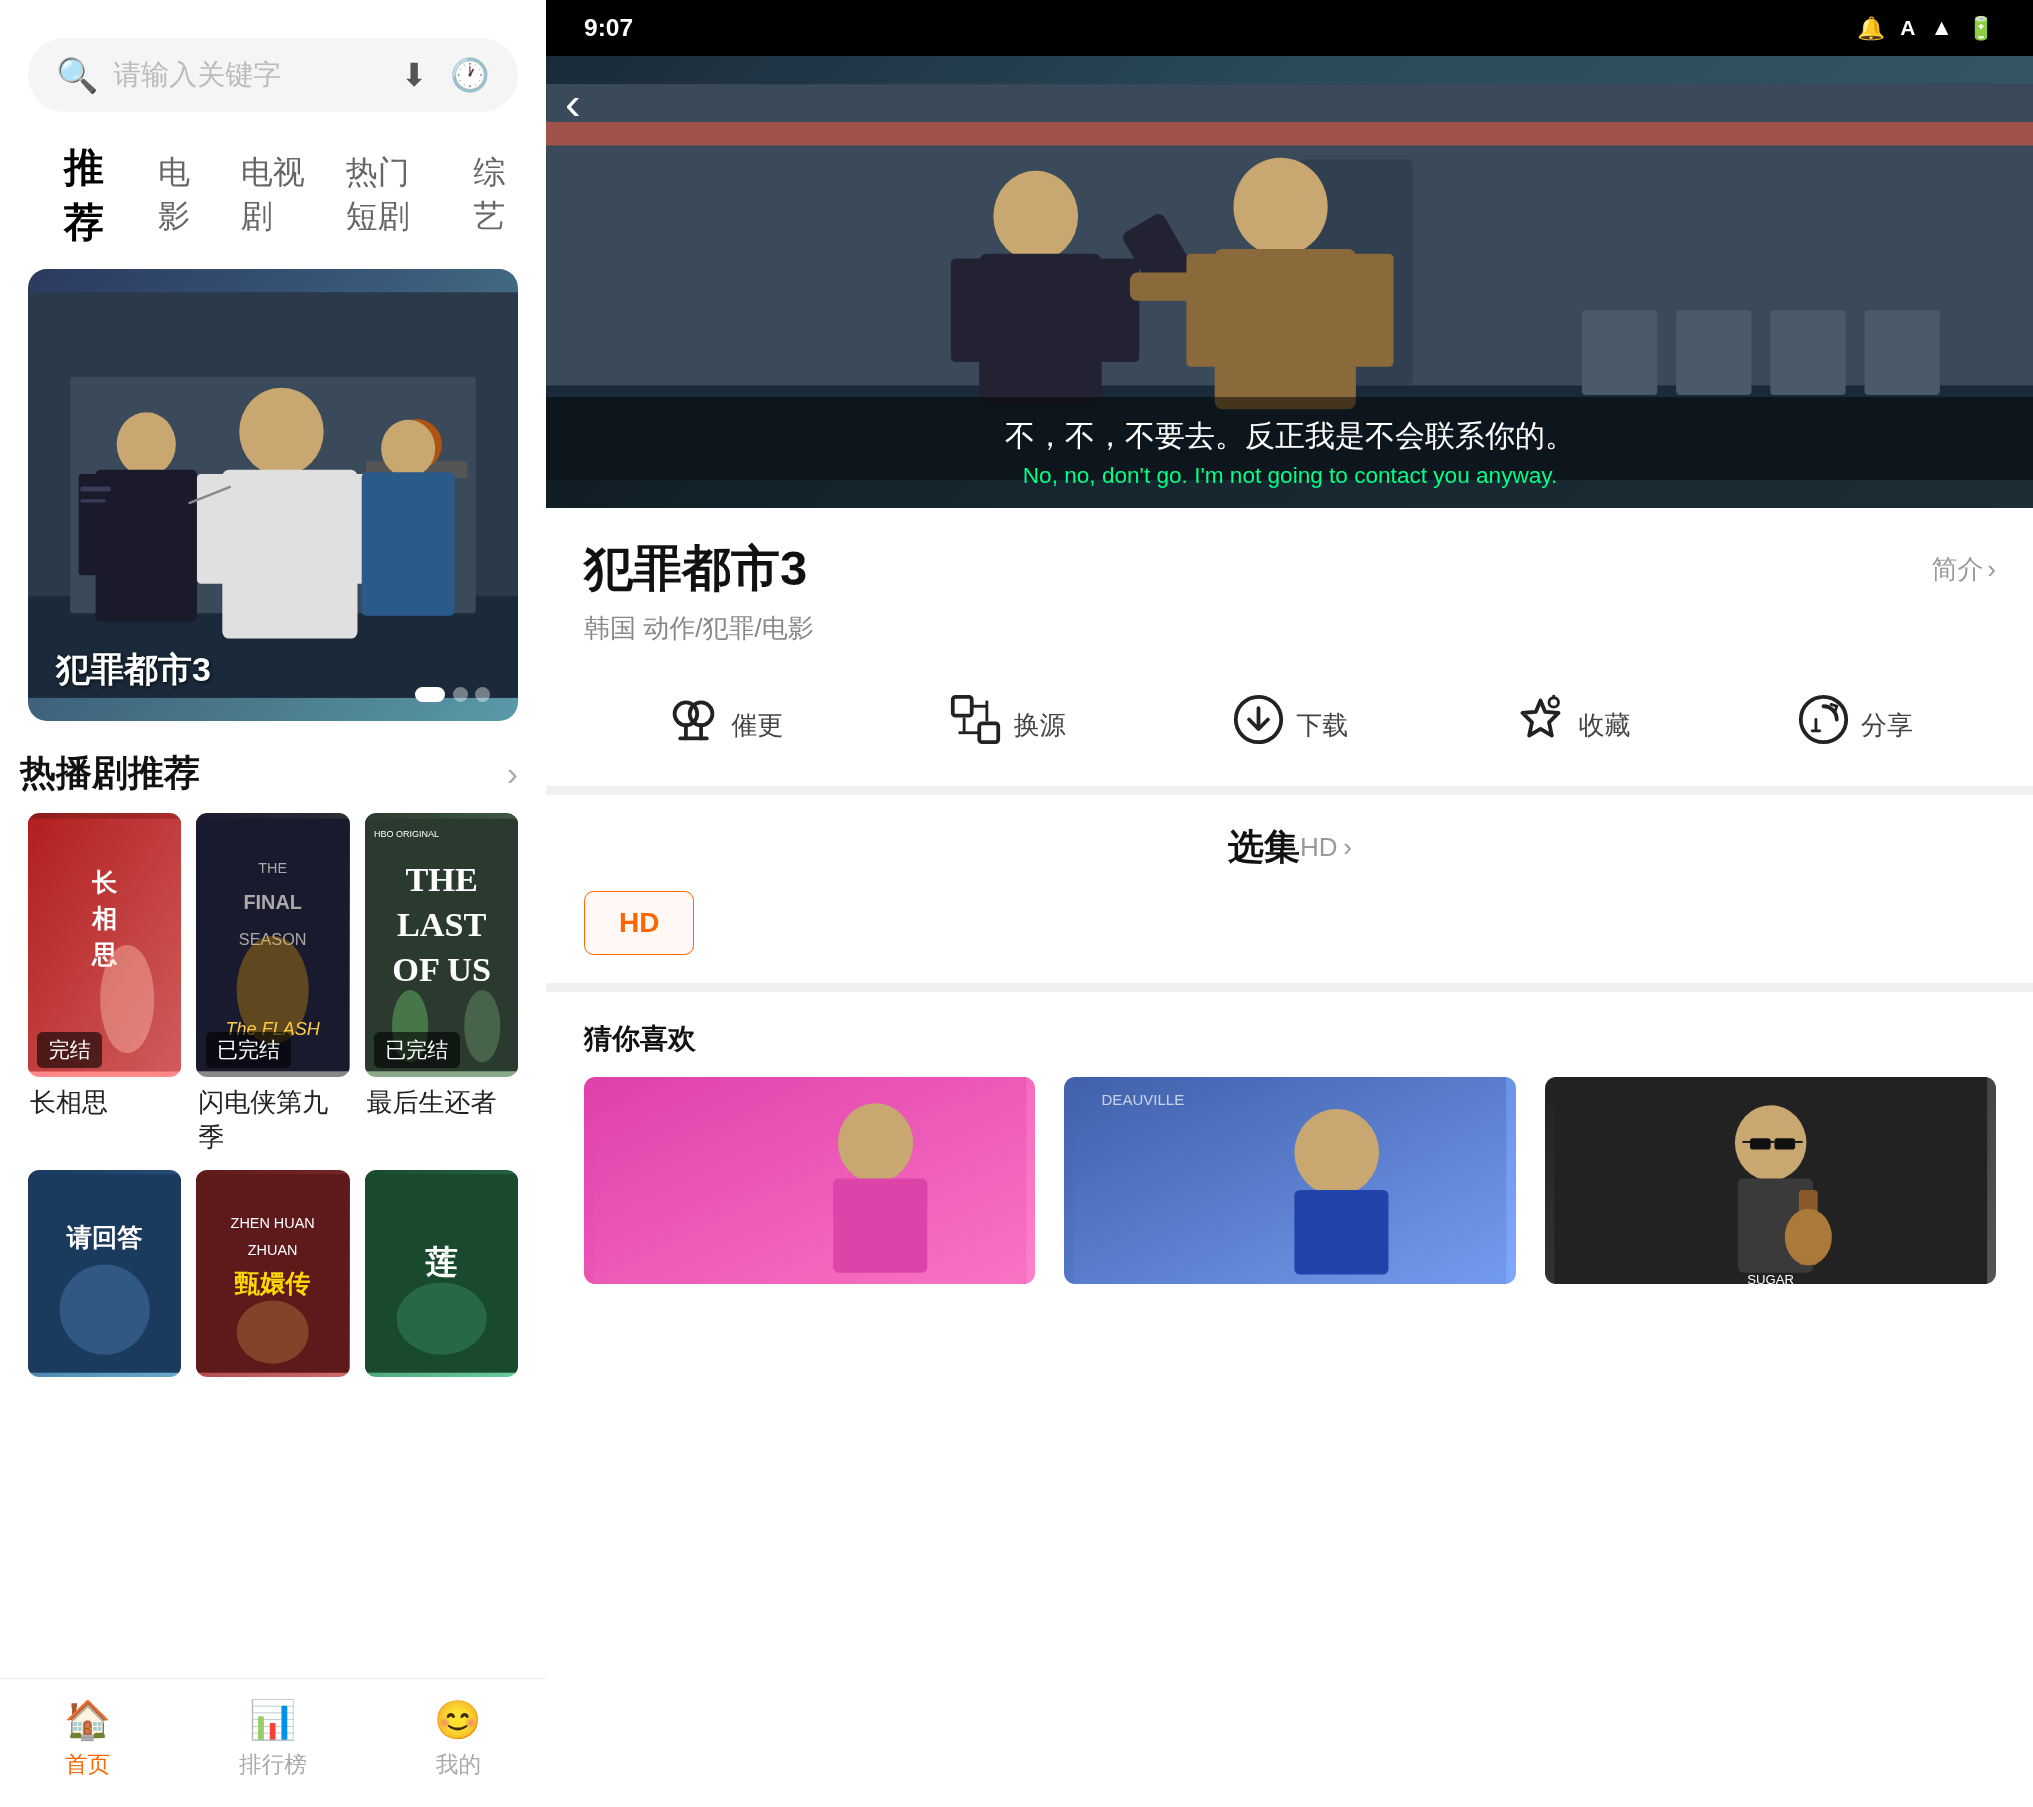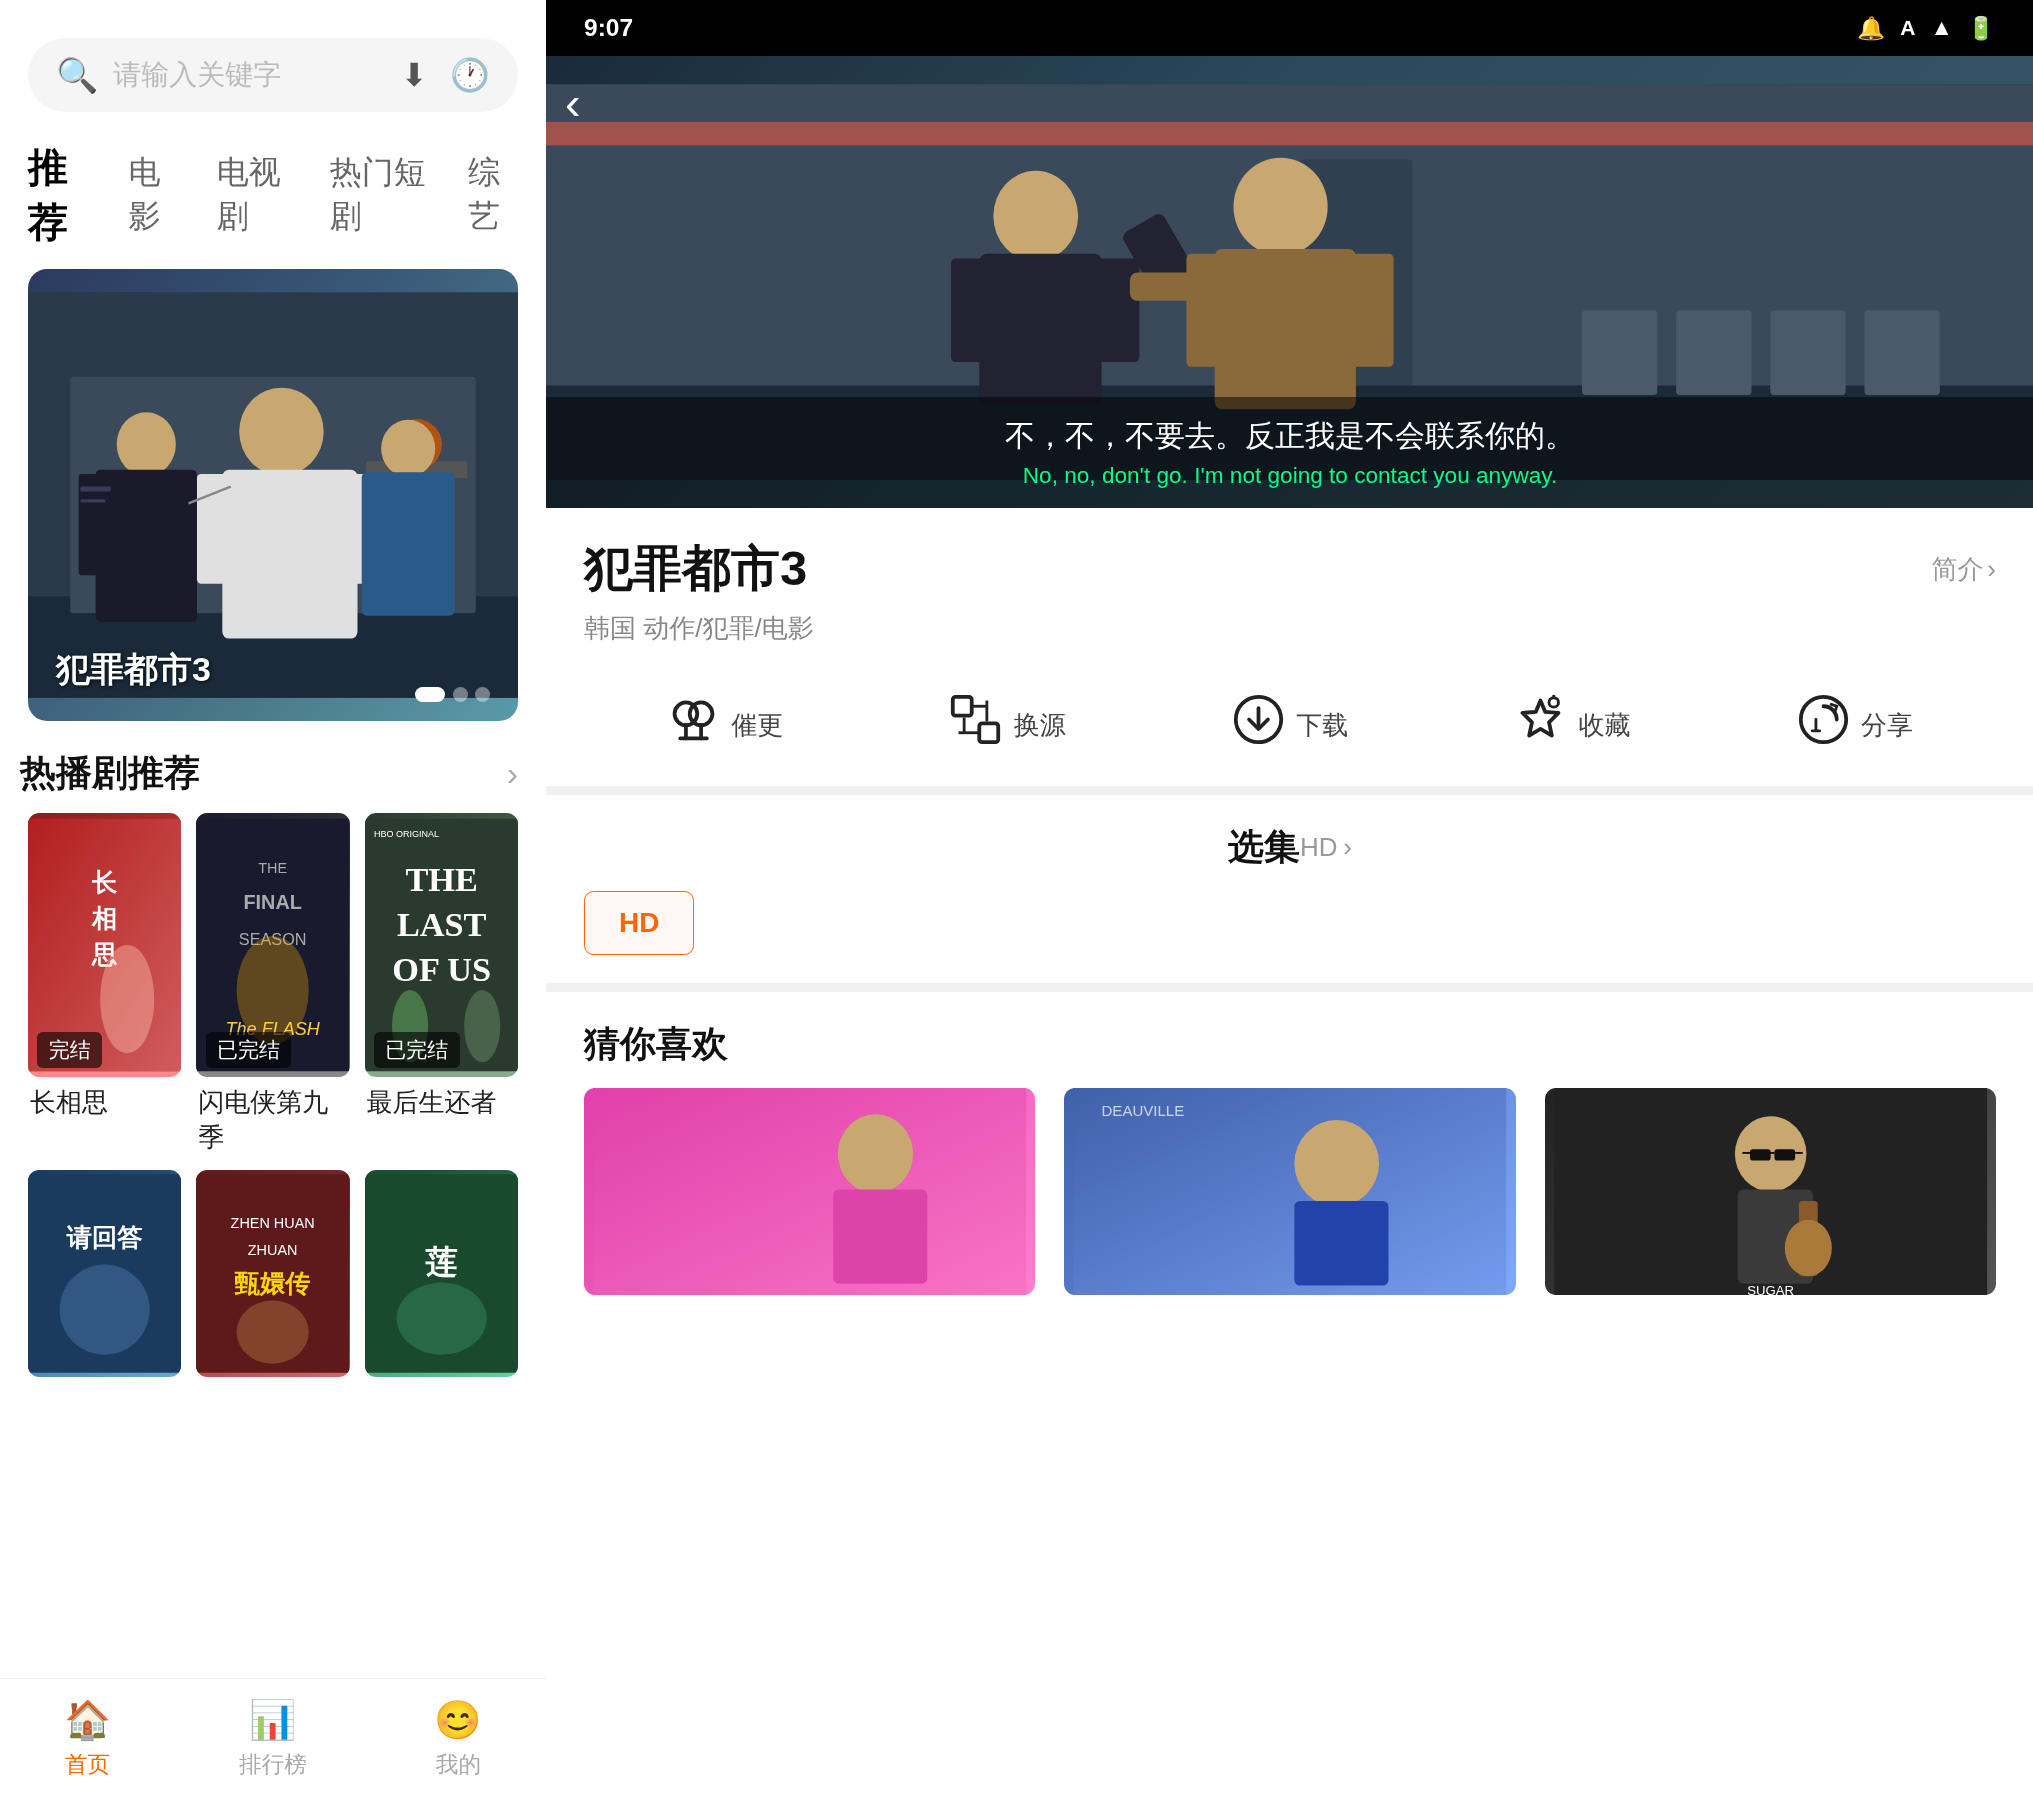--- a/index.html
+++ b/index.html
@@ -61,20 +61,21 @@
     }
     .nav-tab {
       font-size: 32px;
       color: #666;
       cursor: pointer;
     }
     .nav-tab.active {
       font-size: 40px;
       font-weight: bold;
       color: #000;
+      margin-left: 36px;
     }
 
     
     .hero-banner {
       margin: 0 28px;
       border-radius: 19px;
       overflow: hidden;
       position: relative;
       height: 452px;
       background: linear-gradient(135deg, #2a3a5e 0%, #3a5a7a 40%, #4a7a8a 70%, #5a9aaa 100%);
@@ -443,21 +444,21 @@
     }
 
     
     .recommend-section {
       background: white;
       padding: 28px 38px;
       flex: 1;
       overflow: hidden;
     }
     .recommend-title {
-      font-size: 36px;
+      font-size: 28px;
       font-weight: bold;
       color: #111;
       margin-bottom: 19px;
     }
     .recommend-grid {
       display: grid;
       grid-template-columns: repeat(3, 1fr);
       gap: 29px;
     }
     .rec-card {

